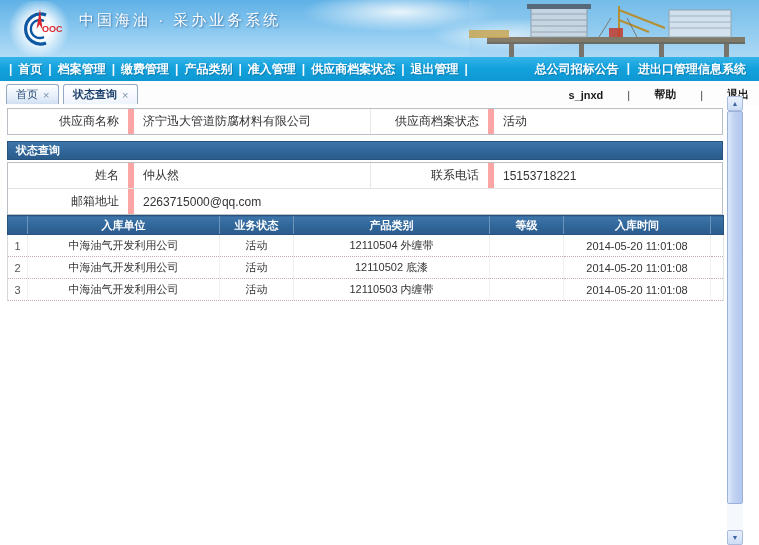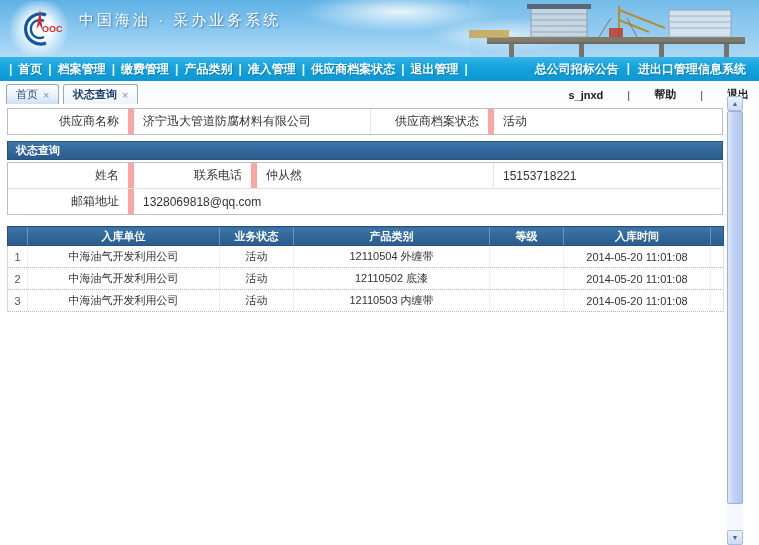--- a/index.html
+++ b/index.html
@@ -76,21 +76,21 @@
   .cell { box-sizing:border-box; height:100%; display:flex; align-items:center; }
   .cell-label { justify-content:flex-end; padding-right:9px; border-right:6px solid #fca5a5; color:#333; }
   .cell-value { justify-content:flex-start; padding-left:9px; }
   .w-label1 { width:126px; }
   .w-value1 { width:237px; border-right:1px solid #e6e6e6;text-align:right; }
   .w-label2 { width:123px; }
   .w-value2 { flex:1; }
   .w-valuewide { flex:1; }
   .section-gap { height:6px; }
   
-  .data-table { margin-top:11px; width:716px; border-collapse:collapse; table-layout:fixed; }
+  .data-table { width:716px; border-collapse:collapse; table-layout:fixed; }
   .data-table th {
     background:linear-gradient(180deg,#3f76a9 0%,#31679a 50%,#2b5c8c 100%);
     color:#ffffff; font-size:11px; font-weight:bold; height:18px; padding:0;
     border-left:1px solid #6e95b8; border-top:1px solid #27547e; border-bottom:1px solid #27547e;
   }
   .data-table th:first-child { border-left:1px solid #27547e; }
   .data-table th:last-child { border-right:1px solid #27547e; }
   .data-table td {
     height:21px; font-size:11px; color:#333; text-align:center; padding:0 2px;
     border-bottom:1px dotted #c7aeae; border-left:1px solid #f0f0f0; background:#ffffff;
@@ -226,27 +226,27 @@
       <div class="cell cell-value w-value2">活动</div>
     </div>
   </div>
 
   <div class="section-gap"></div>
 
   <div class="section-header">状态查询</div>
   <div class="form-table">
     <div class="form-row">
       <div class="cell cell-label w-label1">姓名</div>
+      <div class="cell cell-value w-value1">仲从然</div>
       <div class="cell cell-label w-label2">联系电话</div>
-      <div class="cell cell-value w-value1">仲从然</div>
       <div class="cell cell-value w-value2">15153718221</div>
     </div>
     <div class="form-row">
       <div class="cell cell-label w-label1">邮箱地址</div>
-      <div class="cell cell-value w-valuewide">1328069818@qq.com</div>
+      <div class="cell cell-value w-valuewide">2263715000@qq.com</div>
     </div>
   </div>
 
   <table class="data-table">
     <colgroup>
       <col style="width:20px">
         <col style="width:192px">
         <col style="width:74px">
       <col style="width:196px">
         <col style="width:74px">

